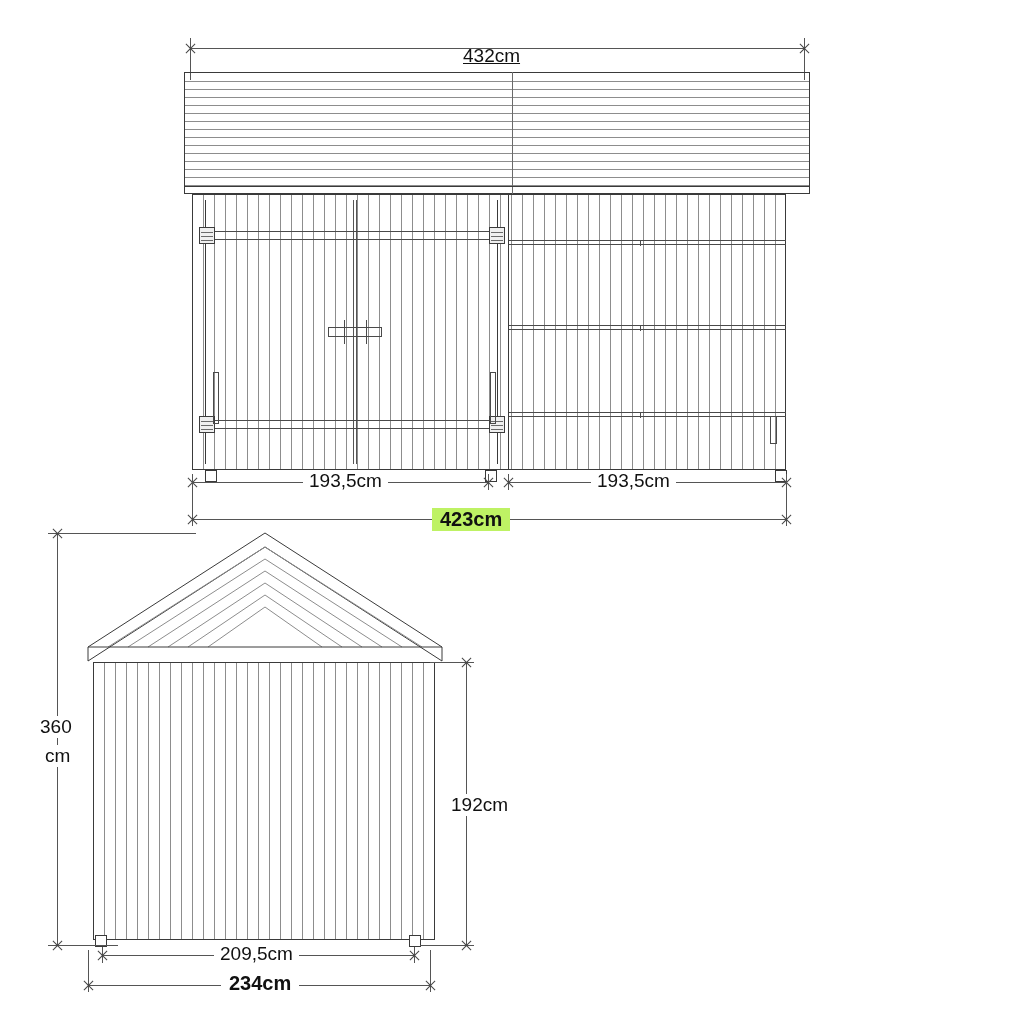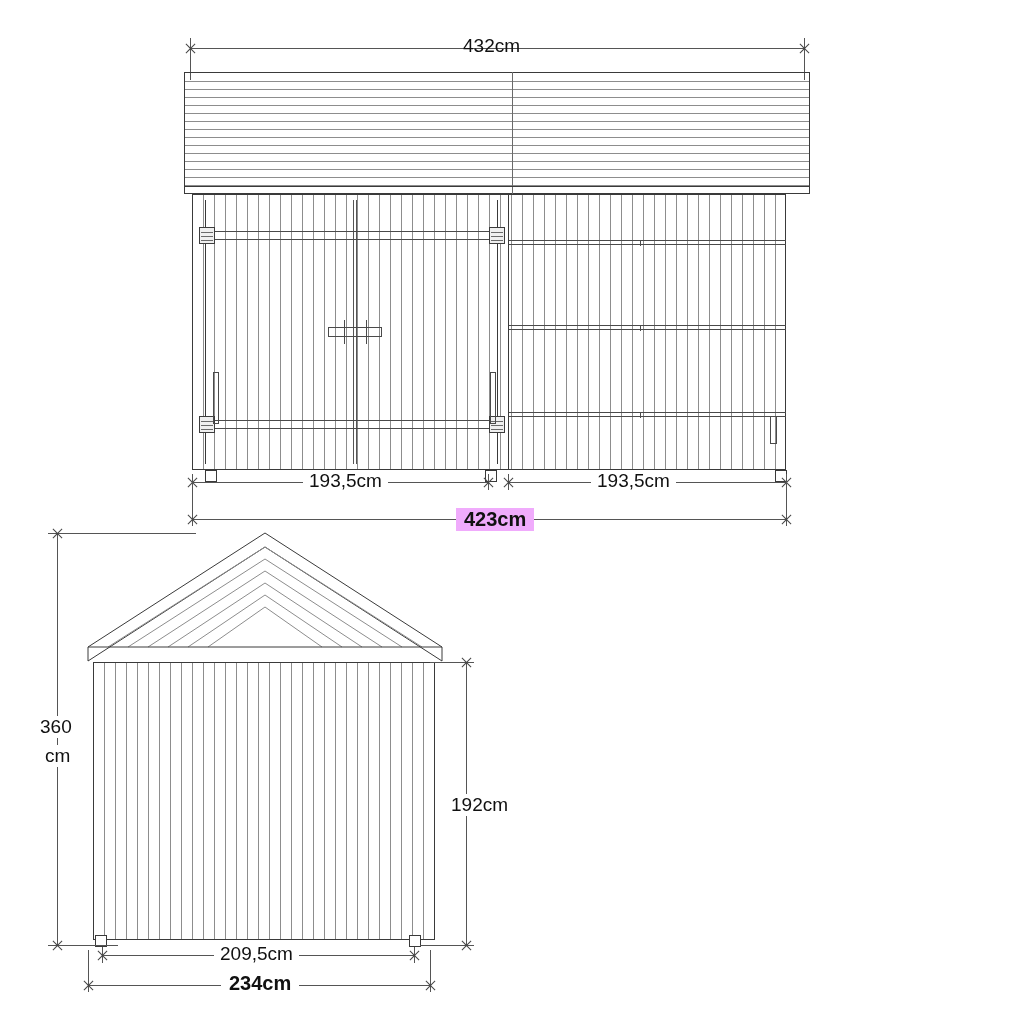--- a/index.html
+++ b/index.html
@@ -34,21 +34,21 @@
 </head>
 <body>
 
 <div id="sheet">
 
   <div class="line hline thin" style="left:190px;top:48px;width:614px;"></div>
   <div class="line vline thin" style="left:190px;top:38px;height:42px;"></div>
   <div class="line vline thin" style="left:804px;top:38px;height:42px;"></div>
   <div class="tick" style="left:184px;top:42px;"></div>
   <div class="tick" style="left:798px;top:42px;"></div>
-  <div class="dim-label" style="left:463px;top:35px;">432cm</div>
+  <div class="dim-label" style="left:463px;top:45px;text-decoration:underline;">432cm</div>
 
   <div class="outline" style="left:184px;top:72px;width:626px;height:122px;"></div>
   <div class="roof-h" style="left:185px;top:73px;width:624px;height:120px;">
     <div class="h" style="top:8px"></div>
       <div class="h" style="top:16px"></div>
       <div class="h" style="top:24px"></div>
     <div class="h" style="top:32px"></div>
       <div class="h" style="top:40px"></div>
       <div class="h" style="top:48px"></div>
     <div class="h" style="top:56px"></div>
@@ -184,21 +184,21 @@
   <div class="tick" style="left:502px;top:476px;"></div>
   <div class="tick" style="left:780px;top:476px;"></div>
   <div class="dim-label" style="left:303px;top:470px;background:#fff;padding:0 6px;">193,5cm</div>
   <div class="dim-label" style="left:591px;top:470px;background:#fff;padding:0 6px;">193,5cm</div>
 
   <div class="line hline thin" style="left:192px;top:519px;width:594px;"></div>
   <div class="line vline thin" style="left:192px;top:480px;height:46px;"></div>
   <div class="line vline thin" style="left:786px;top:480px;height:46px;"></div>
   <div class="tick" style="left:186px;top:513px;"></div>
   <div class="tick" style="left:780px;top:513px;"></div>
-  <div class="dim-label bold" style="left:456px;top:508px;background:#f0abfc;padding:0 8px;text-align:center;">423cm</div>
+  <div class="dim-label bold" style="left:432px;top:508px;background:#bef264;padding:0 8px;text-align:center;">423cm</div>
 
   <svg class="tri" style="left:70px;top:525px;width:420px;height:150px;" viewBox="0 0 420 150">
     <polygon points="195,8 18,122 18,136 195,22 372,136 372,122" fill="none" stroke="#3a3a3a" stroke-width="1"></polygon>
     <polyline points="38,122 195,22 352,122" fill="none" stroke="#8d8d8d" stroke-width="1"></polyline>
     <polyline points="58,122 195,34 332,122" fill="none" stroke="#8d8d8d" stroke-width="1"></polyline>
     <polyline points="78,122 195,46 312,122" fill="none" stroke="#8d8d8d" stroke-width="1"></polyline>
     <polyline points="98,122 195,58 292,122" fill="none" stroke="#8d8d8d" stroke-width="1"></polyline>
     <polyline points="118,122 195,70 272,122" fill="none" stroke="#8d8d8d" stroke-width="1"></polyline>
     <polyline points="138,122 195,82 252,122" fill="none" stroke="#8d8d8d" stroke-width="1"></polyline>
     <line x1="18" y1="122" x2="372" y2="122" stroke="#3a3a3a" stroke-width="1"></line>

